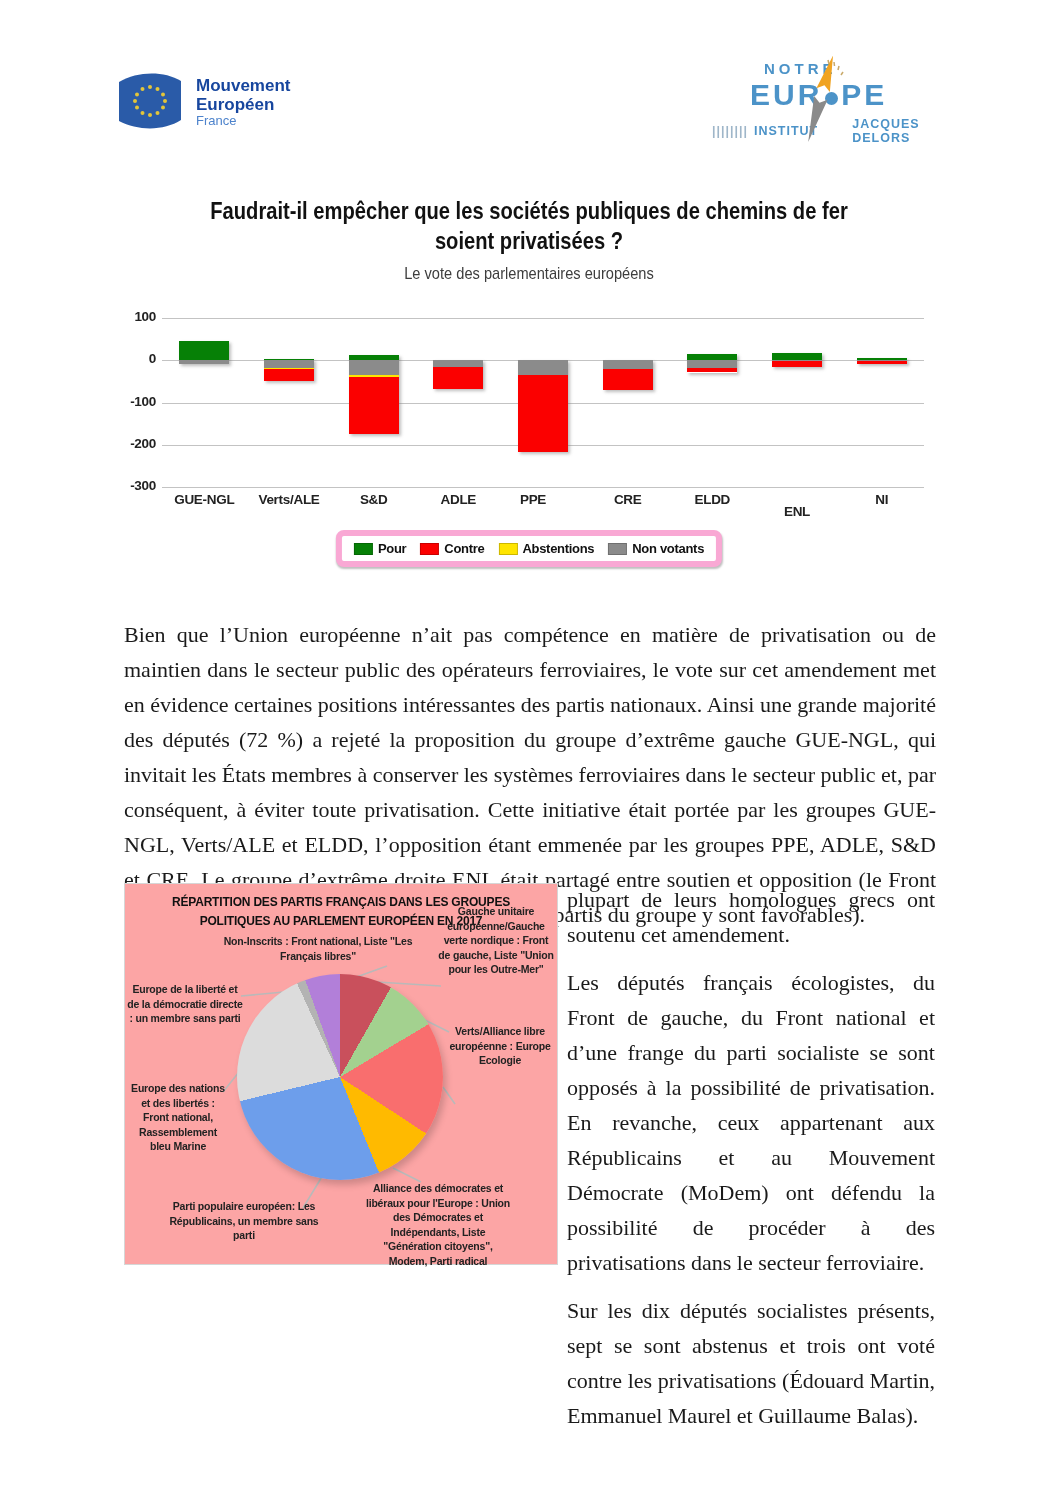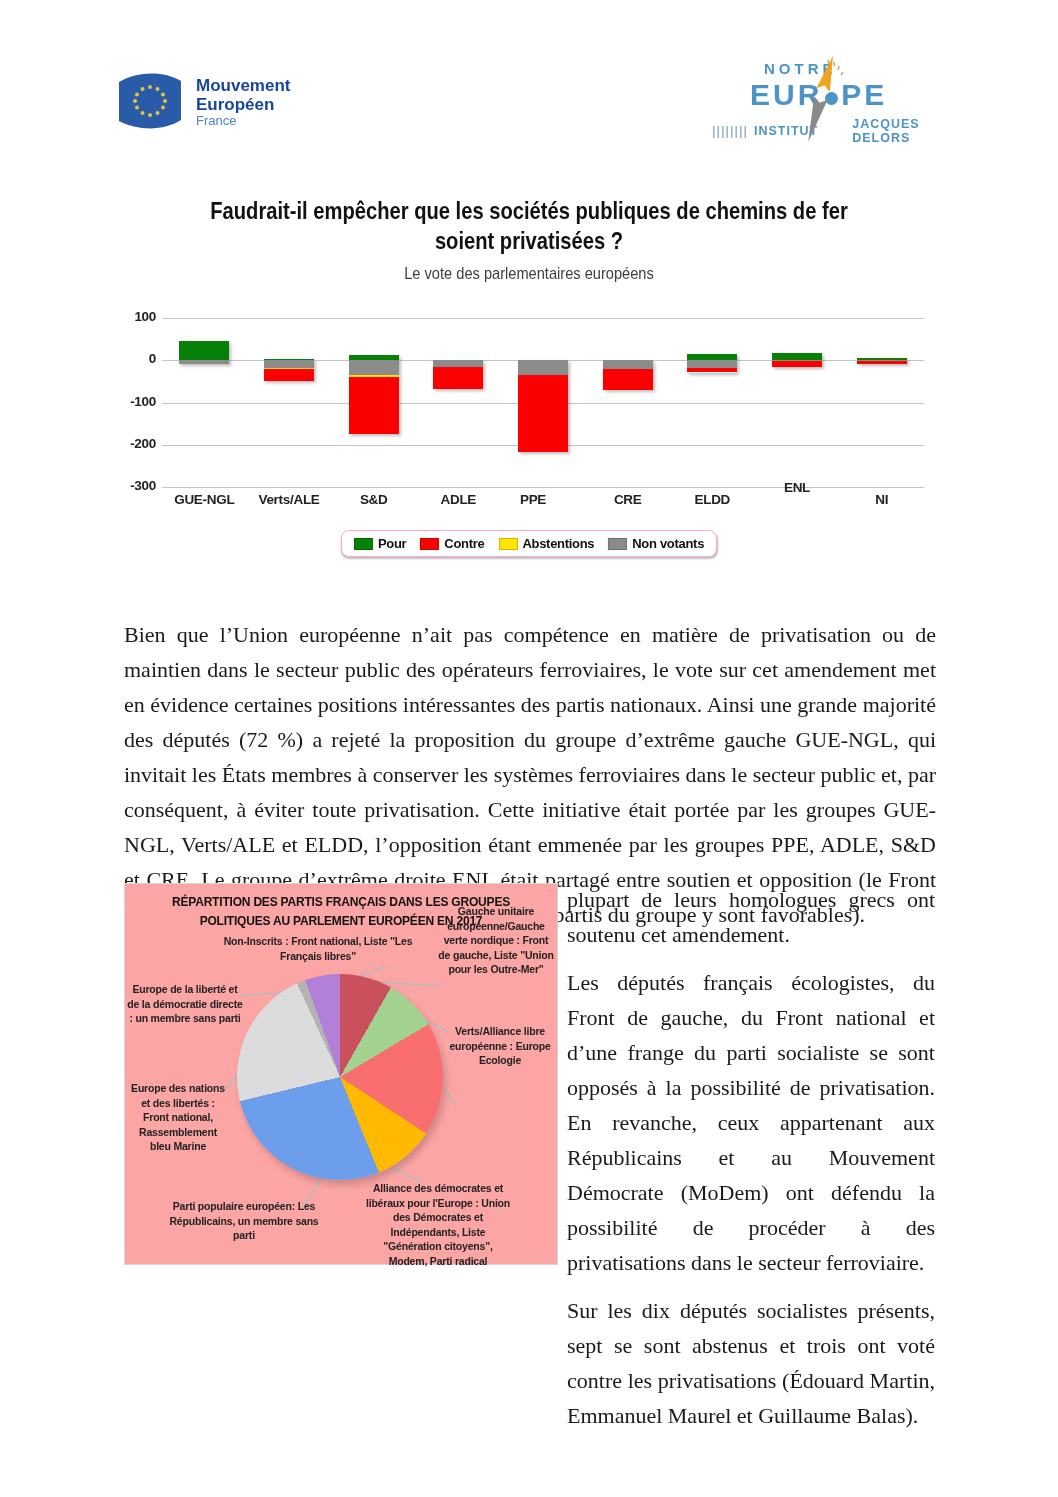--- a/index.html
+++ b/index.html
@@ -30,21 +30,21 @@
   
   #barchart{left:126px;top:308px;width:806px;height:206px;}
   .gridline{position:absolute;height:1px;background:#C3C3C3;}
   .ytick{position:absolute;width:30px;text-align:right;font-size:13.5px;font-weight:bold;color:#222;}
   .xcat{position:absolute;text-align:center;font-size:13.5px;font-weight:bold;color:#222;}
   .barstack{position:absolute;display:flex;flex-direction:column;box-shadow:2px 2px 3px rgba(110,110,110,0.45);}
   .barseg{width:100%;}
 
   
   #legend{left:50%;top:530px;transform:translateX(-50%);display:flex;gap:14px;align-items:center;
-          border:1px solid #f9a8d4;border-radius:8px;padding:5px 12px;background:#fff;
+          border:6px solid #f9a8d4;border-radius:8px;padding:5px 12px;background:#fff;
           box-shadow:1px 2px 2px rgba(0,0,0,0.25);}
   .leg-item{display:flex;gap:5px;align-items:center;font-size:13px;font-weight:bold;color:#111;
             font-family:"Liberation Sans",sans-serif;letter-spacing:-0.3px;}
   .leg-swatch{width:17px;height:10px;display:inline-block;border:1px solid rgba(0,0,0,0.2);}
 
   
   .bodytext{font-size:22px;line-height:35px;text-align:justify;}
   #para1{left:124px;top:617px;width:812px;}
   #para2{left:124px;top:830px;width:812px;}
   #rightcol{left:567px;top:882px;width:368px;}
@@ -174,21 +174,21 @@
         <div class="barseg" style="height: 5.9px; background: rgb(6, 128, 6);"></div>
         <div class="barseg" style="height: 8px; background: rgb(139, 139, 139);"></div>
         <div class="barseg" style="height: 4.2px; background: rgb(251, 0, 0);"></div>
       </div>
       <div class="xcat cond" style="left: 544.3px; top: 184px; width: 84px;">ELDD</div>
       <div class="barstack" style="left: 646px; top: 45.1px; width: 50px; height: 14.4px;">
         <div class="barseg" style="height: 7.2px; background: rgb(6, 128, 6);"></div>
         <div class="barseg" style="height: 0.8px; background: rgb(139, 139, 139);"></div>
         <div class="barseg" style="height: 6.3px; background: rgb(251, 0, 0);"></div>
       </div>
-      <div class="xcat cond" style="left: 629px; top: 172px; width: 84px; text-align: center;">ENL</div>
+      <div class="xcat cond" style="left: 629px; top: 196px; width: 84px; text-align: center;">ENL</div>
       <div class="barstack" style="left: 730.7px; top: 50.2px; width: 50px; height: 5.5px;">
         <div class="barseg" style="height: 2.1px; background: rgb(6, 128, 6);"></div>
         <div class="barseg" style="height: 0.8px; background: rgb(139, 139, 139);"></div>
         <div class="barseg" style="height: 2.5px; background: rgb(251, 0, 0);"></div>
       </div>
       <div class="xcat cond" style="left: 713.7px; top: 184px; width: 84px;">NI</div>
     </div>
 
   <div class="abs" id="legend">
       <span class="leg-item">

